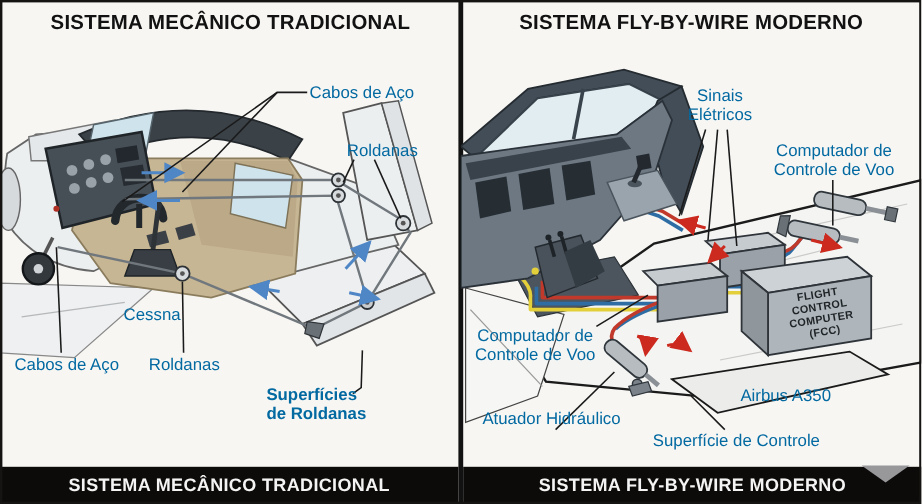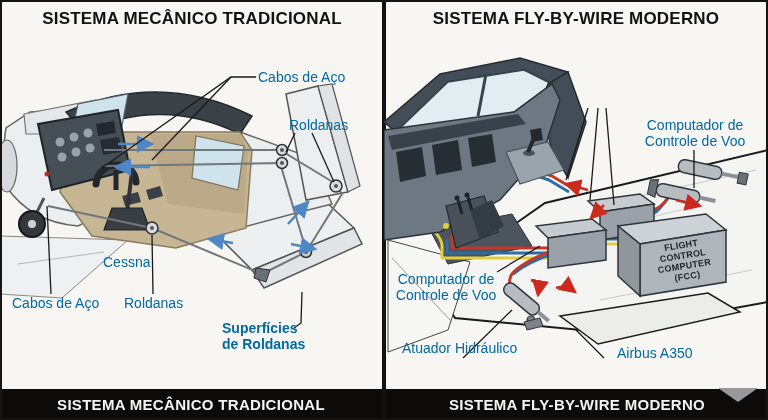--- a/index.html
+++ b/index.html
@@ -258,30 +258,33 @@
   <div class="label" style="left:289px;top:117px;">Roldanas</div>
   <div class="label" style="left:103px;top:254px;">Cessna</div>
   <div class="label" style="left:12px;top:295px;">Cabos de Aço</div>
   <div class="label" style="left:124px;top:295px;">Roldanas</div>
   <div class="label" style="left:222px;top:320px;font-weight:bold;">
     <div>Superfícies</div>
     <div>de Roldanas</div>
   </div>
 
   <div class="label center" style="left:558px;top:71px;width:84px;">
+    <div>Sinais</div>
+    <div>Elétricos</div>
   </div>
   <div class="label center" style="left:640px;top:117px;width:110px;">
     <div>Computador de</div>
     <div>Controle de Voo</div>
   </div>
   <div class="label center" style="left:392px;top:271px;width:108px;">
     <div>Computador de</div>
     <div>Controle de Voo</div>
   </div>
   <div class="label" style="left:402px;top:340px;">Atuador Hidráulico</div>
-  <div class="label" style="left:617px;top:321px;margin-top:24px;">Airbus A350</div>
+  <div class="label" style="left:617px;top:321px;">Airbus A350</div>
+  <div class="label" style="left:544px;top:359px;">Superfície de Controle</div>
 
   <div class="footer-bar left">SISTEMA MECÂNICO TRADICIONAL</div>
   <div class="footer-bar right">SISTEMA FLY-BY-WIRE MODERNO</div>
   <div class="scrub-triangle"></div>
 
   <div class="frame"></div>
 </div>
 
 </body></html>

